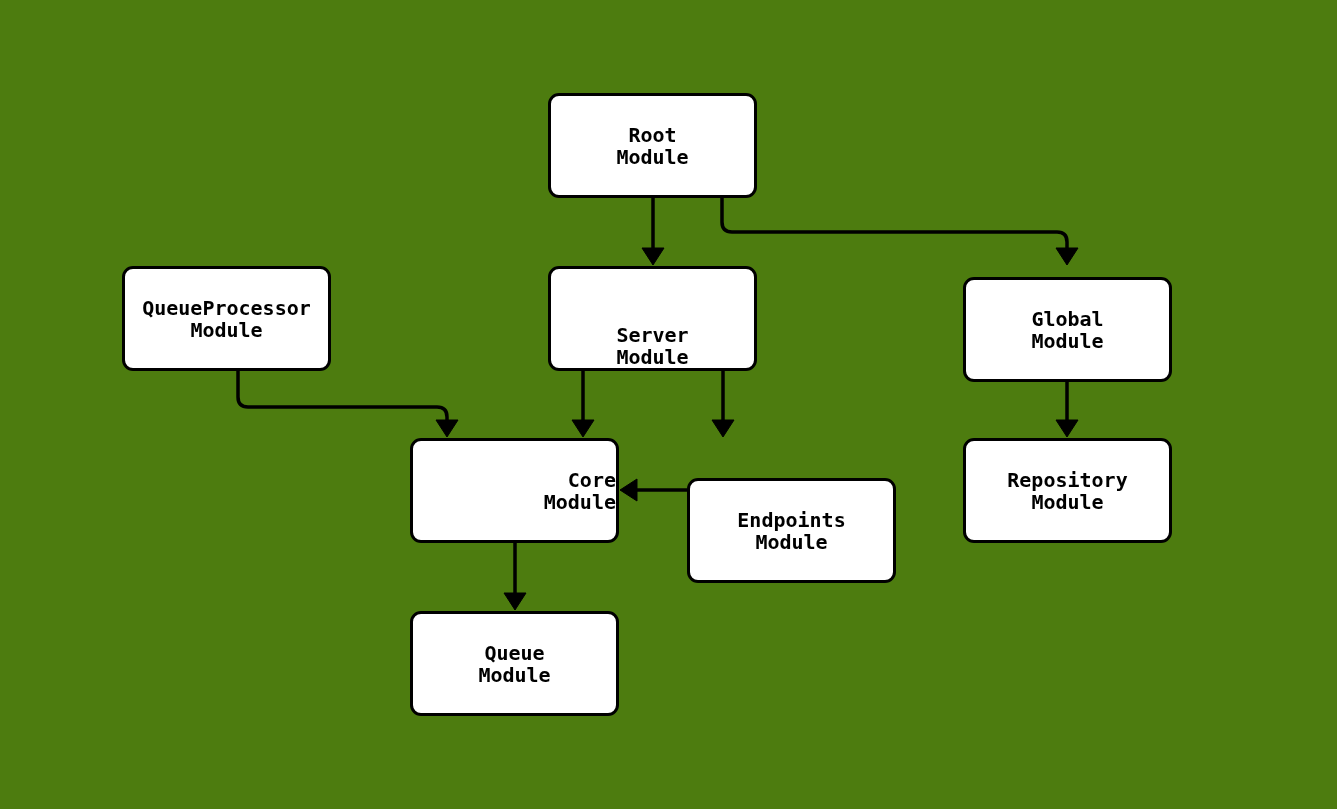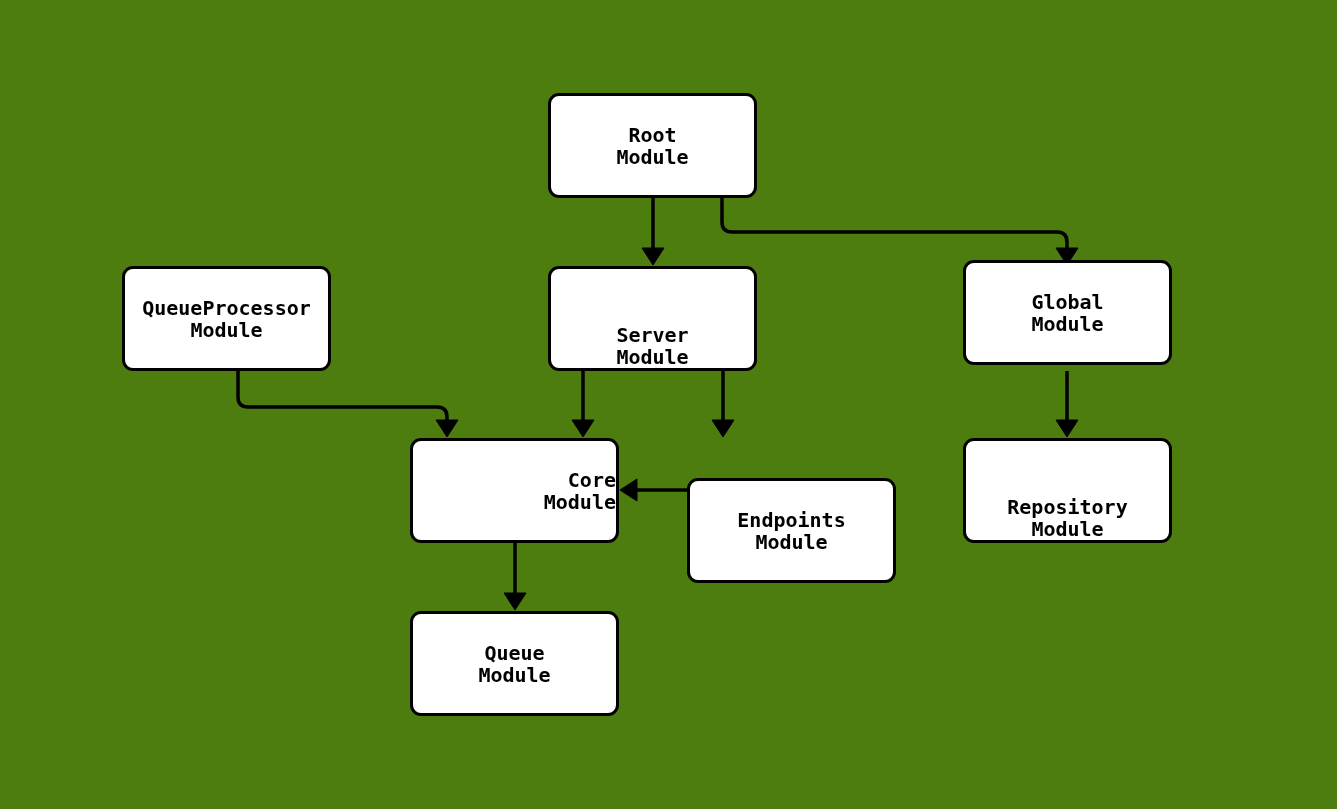--- a/index.html
+++ b/index.html
@@ -55,24 +55,24 @@
     fill: #000000;
     stroke: #000000;
     stroke-width: 1;
     stroke-linejoin: round;
   }
 
   
   #node-root          { left: 548px; top: 93px;  }
   #node-queueprocessor{ left: 122px; top: 266px; }
   #node-server        { left: 548px; top: 266px; justify-content: flex-end; }
-  #node-global        { left: 963px; top: 260px; }
+  #node-global        { left: 963px; top: 277px; }
   #node-core          { left: 410px; top: 438px; align-items: flex-end; }
   #node-endpoints     { left: 687px; top: 438px; margin-top: 40px; }
-  #node-repository    { left: 963px; top: 438px; justify-content: flex-end; }
+  #node-repository    { left: 963px; top: 438px; }
   #node-queue         { left: 410px; top: 611px; }
 </style>
 </head>
 <body>
 
 <div id="canvas">
 
   <svg id="edges" viewBox="0 0 1337 809" xmlns="http://www.w3.org/2000/svg">
 
     <g>

